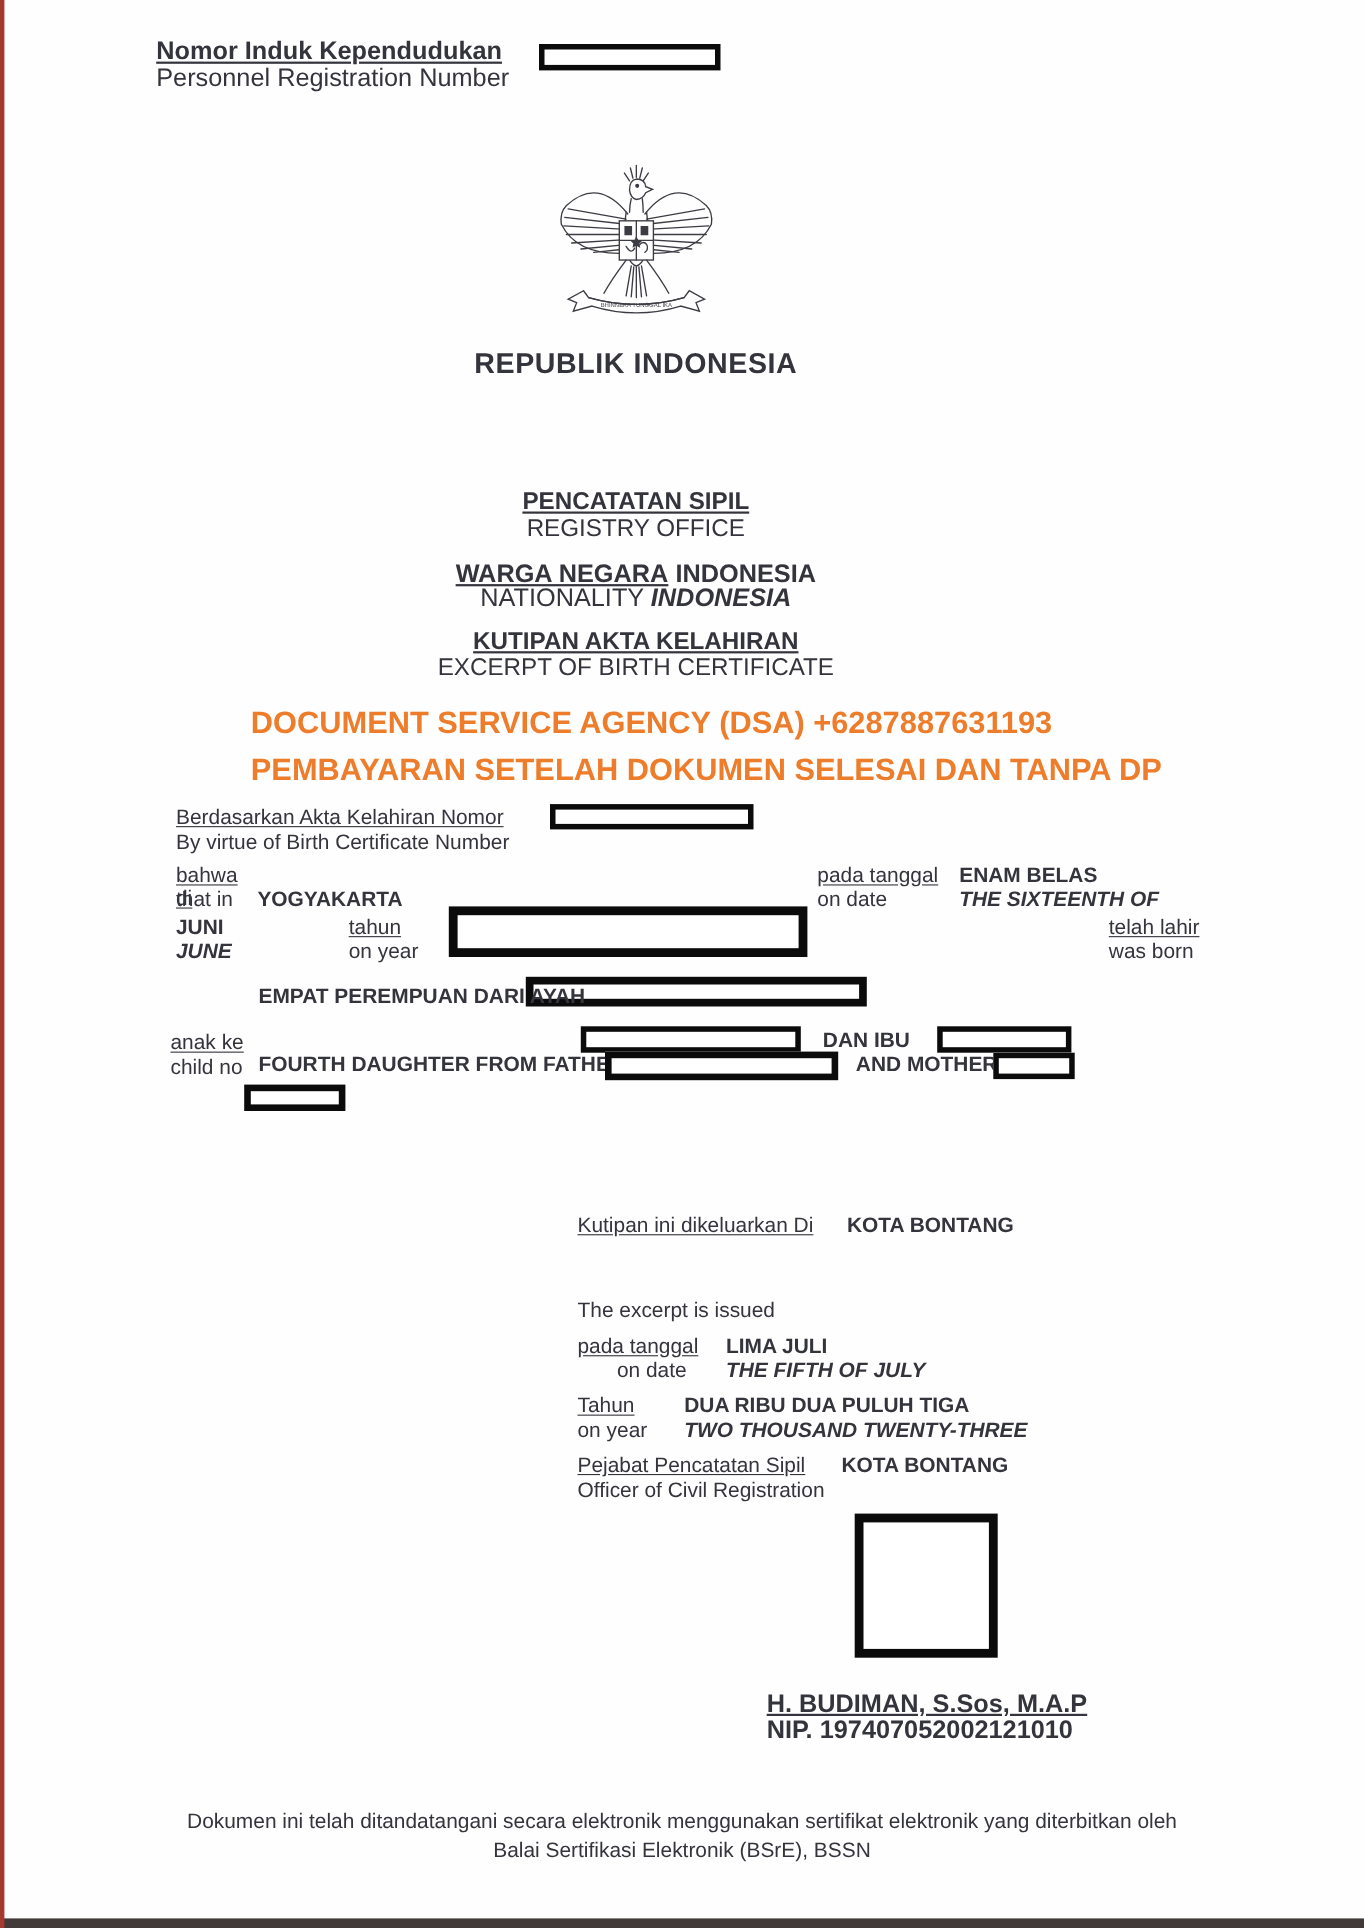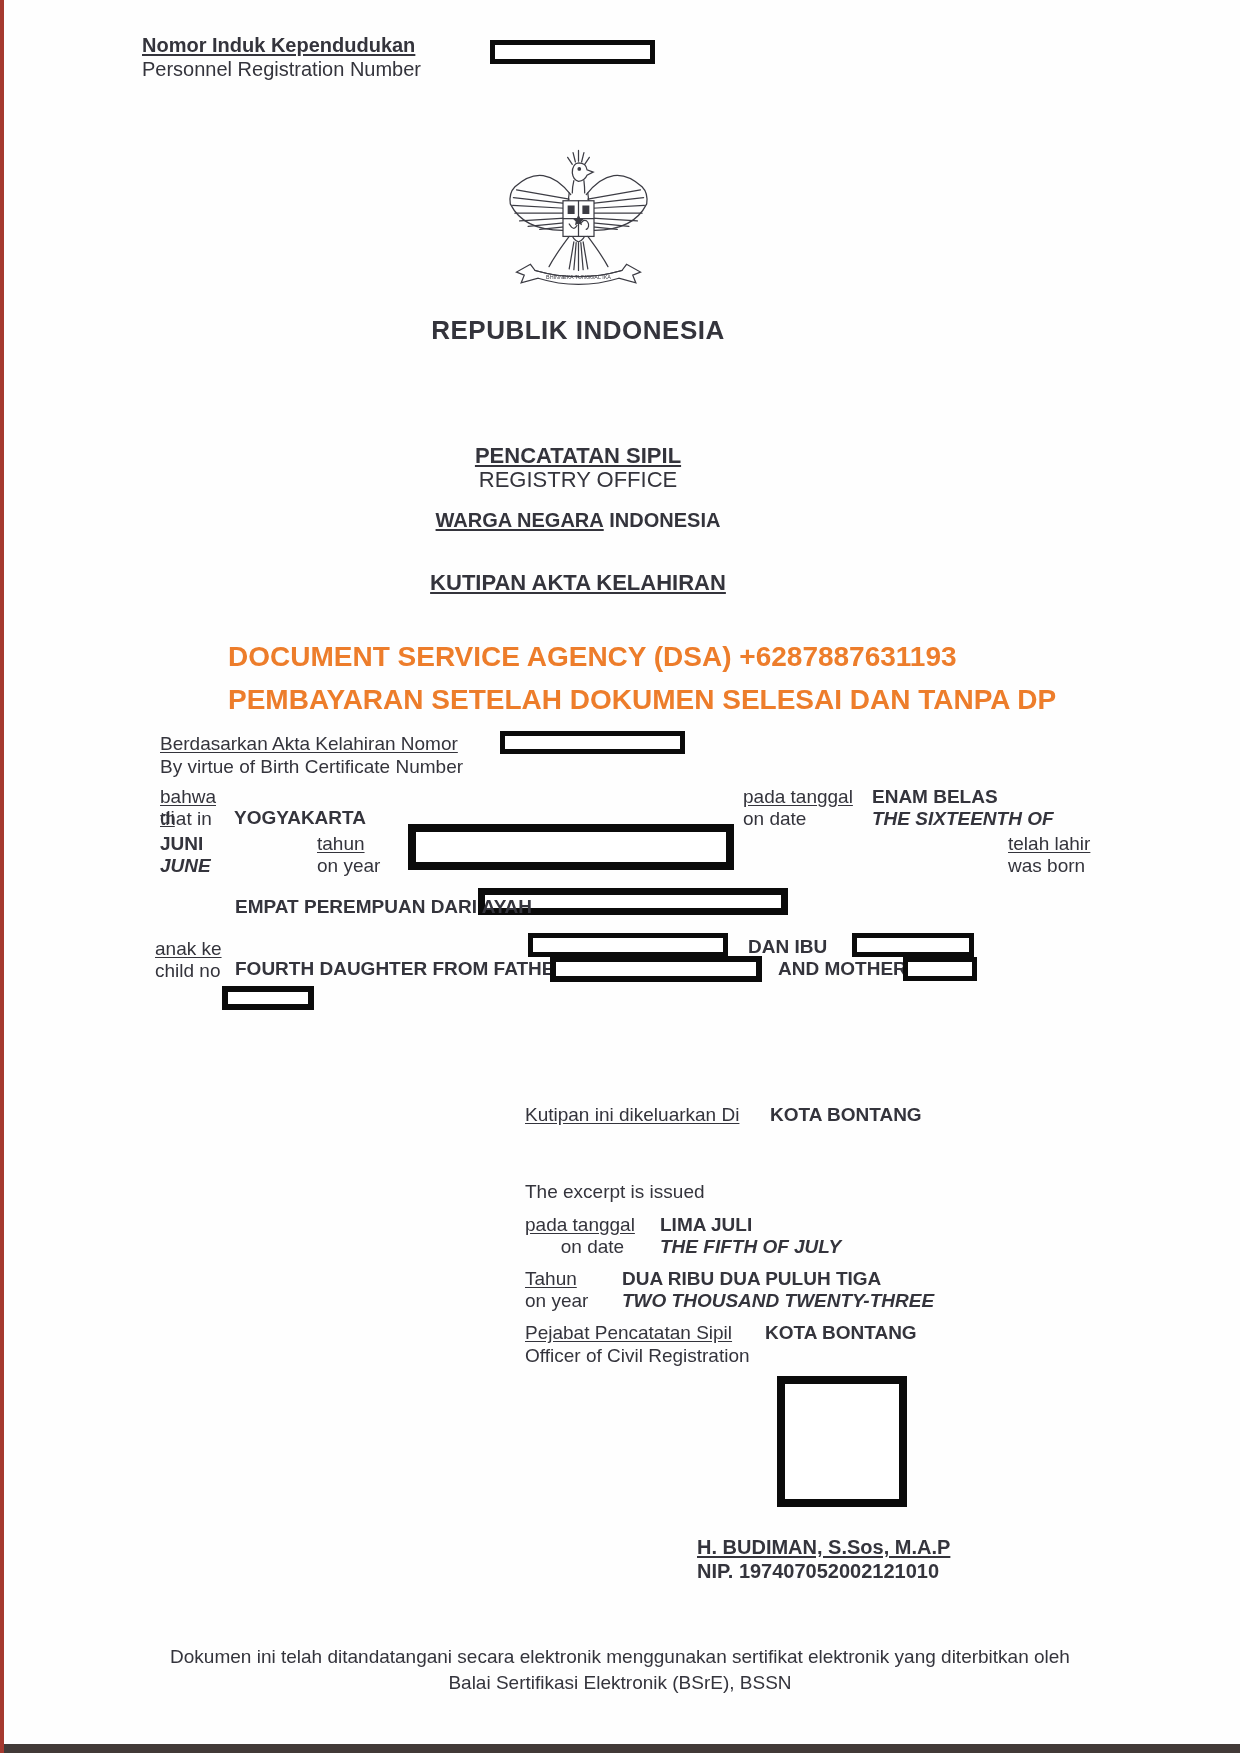--- a/index.html
+++ b/index.html
@@ -7,21 +7,21 @@
   .page {
     position:relative; width:1240px; height:1753px; background:#fefefe;
     font-family:"Liberation Sans", sans-serif; color:#34343c; overflow:hidden;
   }
   .abs { position:absolute; }
   .u  { text-decoration:underline; text-underline-offset:2px; }
   .i  { }
   .b  { font-weight:bold; }
   .bi { font-weight:bold; font-style:italic; }
   .t19 { font-size:19px; line-height:1.12; }
-  .t20 { font-size:20px; line-height:1.12; }
+  .t20 { font-size:23px; line-height:1.12; }
   .t22 { font-size:22px; line-height:1.1; }
   .t26 { font-size:26px; line-height:1.1; letter-spacing:0.5px; }
   .center-col { left:0; width:1156px; text-align:center; }
   .redaction { position:absolute; background:#ffffff; border:5px solid #0b0b0b; }
   .lblw { display:inline-block; }
   .watermark { font-size:28px; font-weight:bold; line-height:1.1; }
   .edge-strip { position:absolute; left:0; top:0; width:4px; height:1753px; z-index:5; }
   .bottom-band { position:absolute; left:0; top:1744px; width:1240px; height:9px; }
   svg text { font-family:"Liberation Sans", sans-serif; }
 </style>
@@ -70,22 +70,27 @@
 
   <div class="abs center-col t26 b" style="top:316px;">REPUBLIK INDONESIA</div>
 
   <div class="abs center-col t22 b u" style="top:444px;">PENCATATAN SIPIL</div>
   <div class="abs center-col t20" style="top:509px;">
     <span class="b u">WARGA NEGARA</span>
     <span class="b">INDONESIA</span>
   </div>
 
   <div class="abs center-col t22 i" style="top:468px;">REGISTRY OFFICE</div>
+  <div class="abs center-col t20" style="top:531px;">
+    <span class="i">NATIONALITY</span>
+    <span class="bi">INDONESIA</span>
+  </div>
 
   <div class="abs center-col t22 b u" style="top:571px;">KUTIPAN AKTA KELAHIRAN</div>
+  <div class="abs center-col t22 i" style="top:595px;">EXCERPT OF BIRTH CERTIFICATE</div>
 
   <div class="abs watermark" style="left:228px; top:642px; color:#ED7D2B;">DOCUMENT SERVICE AGENCY (DSA) +6287887631193</div>
   <div class="abs watermark" style="left:228px; top:685px; color:#ED7D2B;">PEMBAYARAN SETELAH DOKUMEN SELESAI DAN TANPA DP</div>
 
   <div class="abs t19 u" style="left:160px; top:733px;">Berdasarkan Akta Kelahiran Nomor</div>
   <div class="abs t19 i" style="left:160px; top:756px;">By virtue of Birth Certificate Number</div>
   <div class="redaction" style="left:500px; top:731px; width:185px; height:23px;"></div>
 
   <div class="abs t19" style="left:160px; top:786px;">
     <span class="u lblw" style="width:74px;">bahwa di</span><span class="b">YOGYAKARTA</span>

